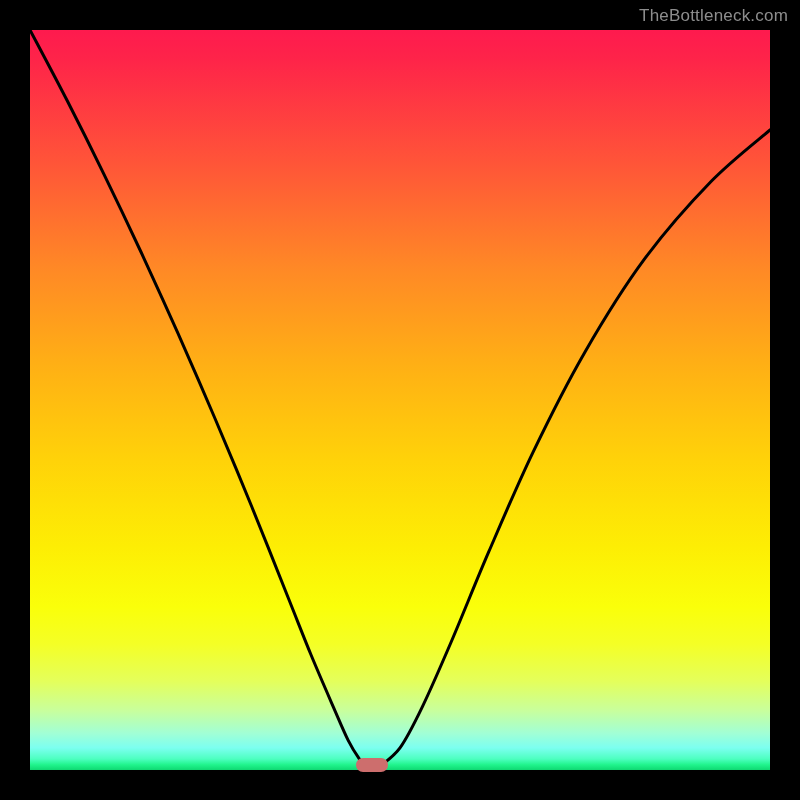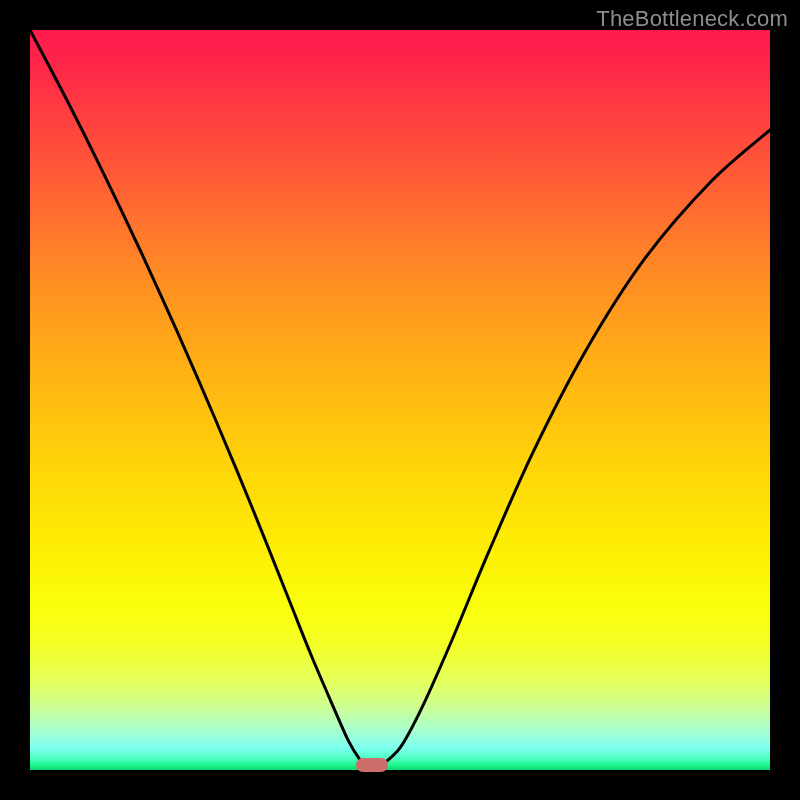--- a/index.html
+++ b/index.html
@@ -55,21 +55,21 @@
     height: 14px;
     border-radius: 7px;
     background: #cd6e6d;
     transform: translate(-50%, -50%);
   }
   .watermark {
     position: absolute;
     top: 6px;
     right: 12px;
     color: #8d8d8d;
-    font-size: 22px;
+    font-size: 17px;
     font-weight: 500;
     letter-spacing: 0.2px;
   }
 </style>
 </head>
 <body>
 
 <div class="stage">
 
   <div class="frame">

